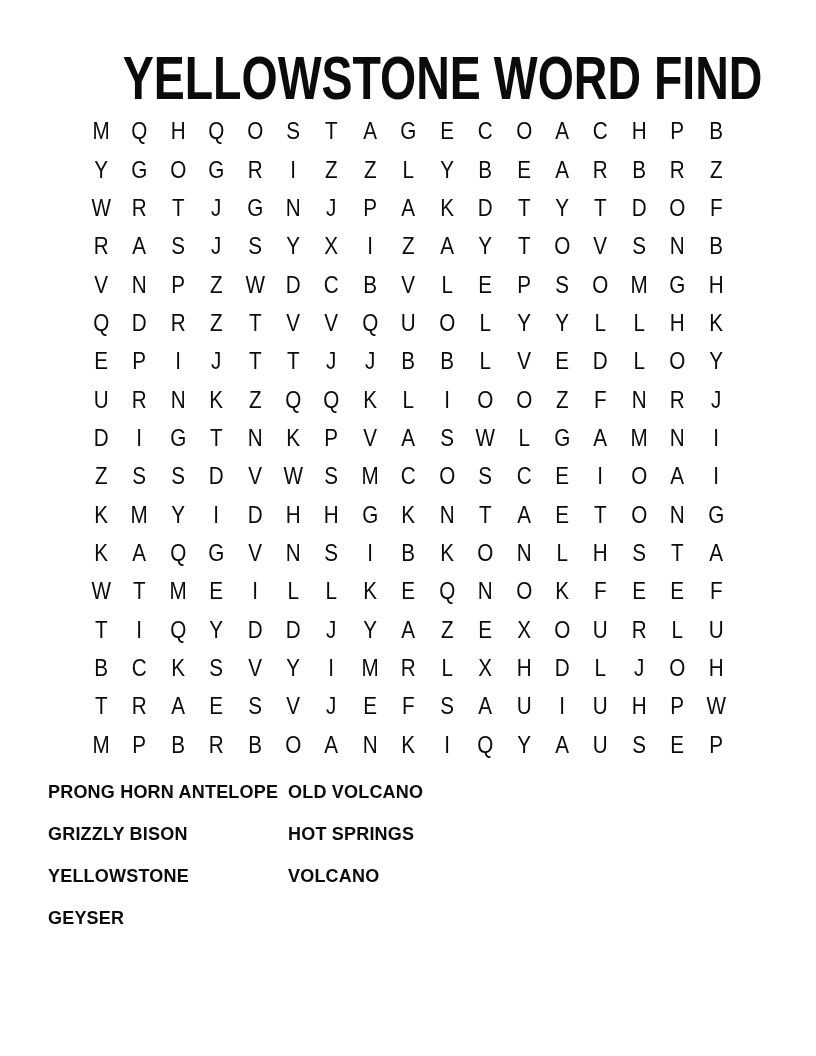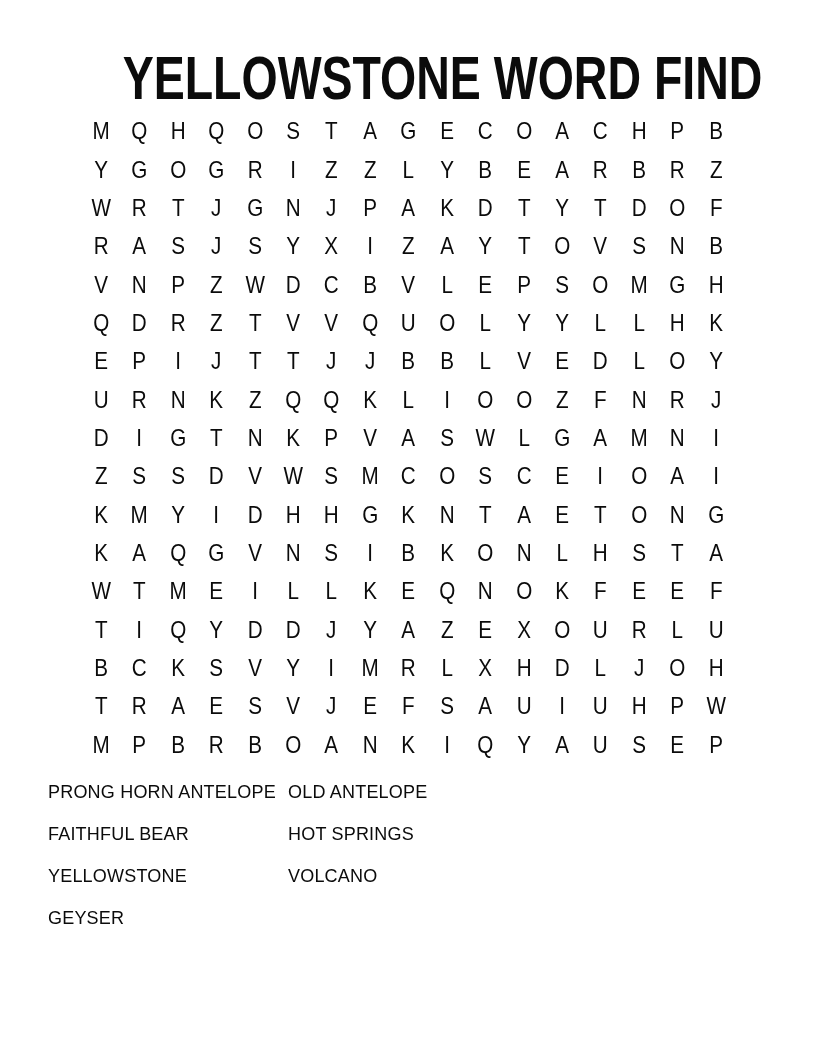--- a/index.html
+++ b/index.html
@@ -59,20 +59,21 @@
     position: absolute;
     left: 48px;
     top: 771px;
     width: 722px;
     display: flex;
   }
   .word-col {
     width: 240px;
     display: flex;
     flex-direction: column;
+    font-weight: bold;
   }
   .word-item {
     height: 42px;
     display: flex;
     align-items: center;
     font-size: 18px;
     letter-spacing: 0.2px;
     white-space: nowrap;
   }
 </style>
@@ -373,24 +374,24 @@
       <div class="cell">A</div>
       <div class="cell">U</div>
       <div class="cell">S</div>
       <div class="cell">E</div>
       <div class="cell">P</div>
     </div>
 
   <div class="words">
       <div class="word-col">
         <div class="word-item">PRONG HORN ANTELOPE</div>
-        <div class="word-item">FAITHFUL BEAR</div>
+        <div class="word-item">GRIZZLY BISON</div>
         <div class="word-item">YELLOWSTONE</div>
         <div class="word-item">GEYSER</div>
       </div>
       <div class="word-col">
-        <div class="word-item">OLD ANTELOPE</div>
+        <div class="word-item">OLD VOLCANO</div>
         <div class="word-item">HOT SPRINGS</div>
         <div class="word-item">VOLCANO</div>
       </div>
     </div>
 
 </div>
 
 </body></html>

